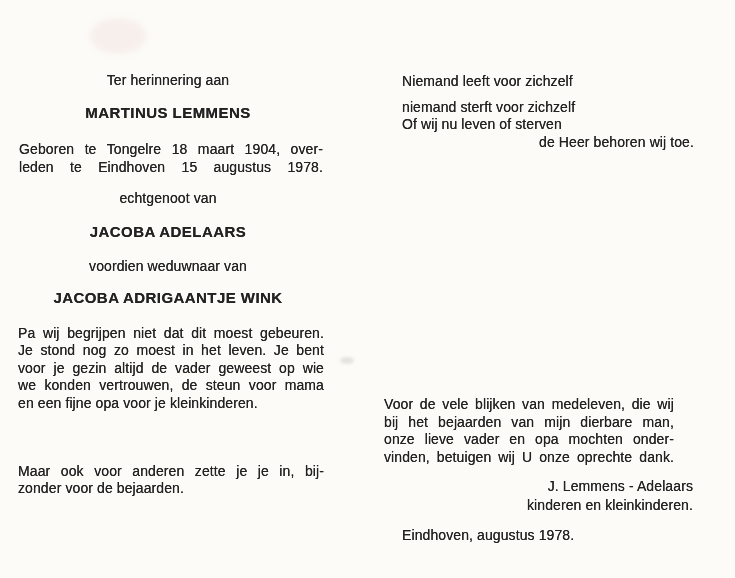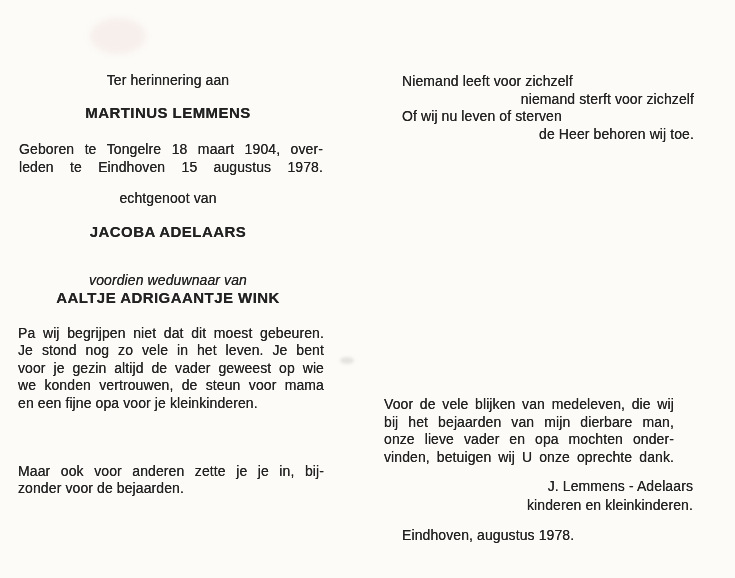--- a/index.html
+++ b/index.html
@@ -17,21 +17,21 @@
   .caps{font-weight:bold;font-size:15px;letter-spacing:.45px;}
   .line{min-height:1em;}
   .jfull{text-align:justify;text-align-last:justify;}
 
   
   .l-intro   {left:18px;top:72px;width:300px;text-align:center;}
   .l-name    {left:18px;top:104px;width:300px;}
   .l-dates   {left:19px;top:141px;width:304px;line-height:17.5px;}
   .l-sp-intro{left:18px;top:190px;width:300px;}
   .l-sp-name {left:18px;top:223px;width:300px;}
-  .l-wd-intro{left:18px;top:272px;width:300px;font-style:italic;}
+  .l-wd-intro{left:18px;top:258px;width:300px;}
   .l-fw-name {left:18px;top:289px;width:300px;}
   .l-para1   {left:18px;top:325px;width:306px;}
   .l-para2   {left:18px;top:427px;width:306px;margin-top:36px;}
   .l-para3   {left:17px;top:479px;width:306px;line-height:17.3px;}
 
   
   .r-verse   {left:402px;top:73px;width:292px;line-height:17.5px;}
   .r-thanks  {left:384px;top:396px;width:290px;line-height:17.6px;}
   .r-sign    {left:402px;top:477px;width:291px;line-height:19px;}
   .r-closing {left:402px;top:527px;width:290px;}
@@ -57,39 +57,39 @@
       <div class="line jfull">Geboren te Tongelre 18 maart 1904, over-</div>
       <div class="line jfull">leden te Eindhoven 15 augustus 1978.</div>
     </div>
 
   <div class="blk l-sp-intro center">echtgenoot van</div>
 
   <div class="blk l-sp-name center caps">JACOBA ADELAARS</div>
 
   <div class="blk l-wd-intro center">voordien weduwnaar van</div>
 
-  <div class="blk l-fw-name center caps">AALTJE ADRIGAANTJE WINK</div>
+  <div class="blk l-fw-name center caps">JACOBA ADRIGAANTJE WINK</div>
 
   <div class="blk l-para1">
       <div class="line jfull">Pa wij begrijpen niet dat dit moest gebeuren.</div>
-      <div class="line jfull">Je stond nog zo vele in het leven. Je bent</div>
+      <div class="line jfull">Je stond nog zo moest in het leven. Je bent</div>
       <div class="line jfull">voor je gezin altijd de vader geweest op wie</div>
       <div class="line jfull">we konden vertrouwen, de steun voor mama</div>
       <div class="line">en een fijne opa voor je kleinkinderen.</div>
     </div>
 
   <div class="blk l-para2">
       <div class="line jfull">Maar ook voor anderen zette je je in, bij-</div>
       <div class="line">zonder voor de bejaarden.</div>
     </div>
 
 
   <div class="blk r-verse">
       <div class="line" style="text-align: left;">Niemand leeft voor zichzelf</div>
-      <div class="line" style="text-align: right;">niemand sterft voor zichzelf</div>
+      <div class="line" style="text-align: left; margin-top: 8px;">niemand sterft voor zichzelf</div>
       <div class="line" style="text-align: left;">Of wij nu leven of sterven</div>
       <div class="line" style="text-align: right;">de Heer behoren wij toe.</div>
     </div>
 
   <div class="blk r-thanks">
       <div class="line jfull">Voor de vele blijken van medeleven, die wij</div>
       <div class="line jfull">bij het bejaarden van mijn dierbare man,</div>
       <div class="line jfull">onze lieve vader en opa mochten onder-</div>
       <div class="line jfull">vinden, betuigen wij U onze oprechte dank.</div>
     </div>

